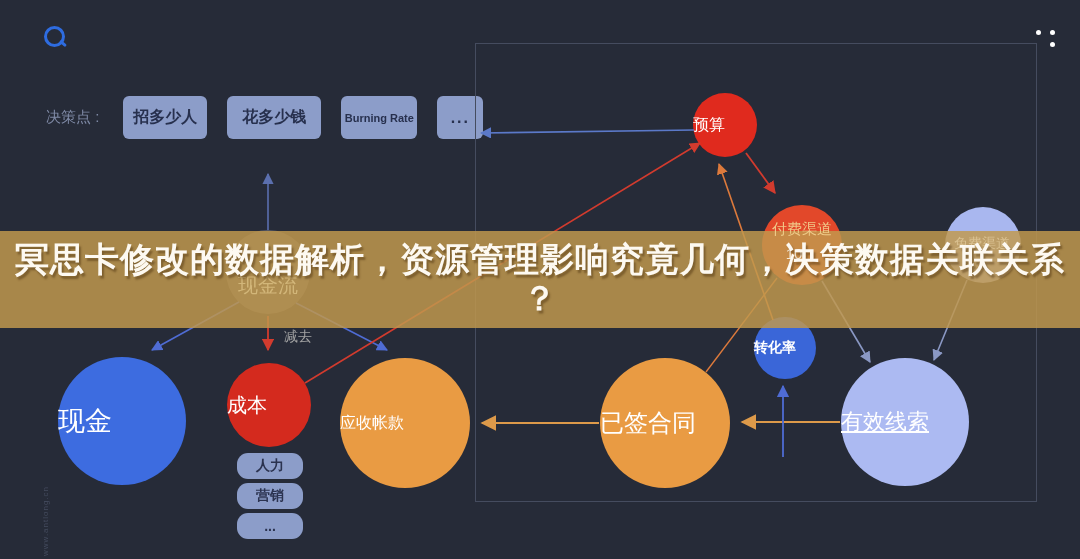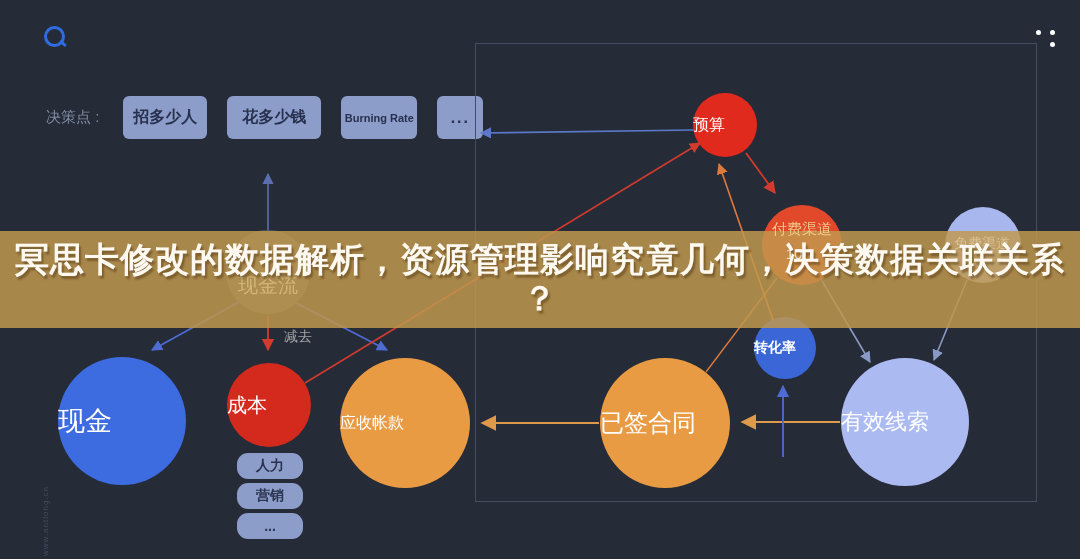--- a/index.html
+++ b/index.html
@@ -52,21 +52,21 @@
   }
   .n-budget{left:693px;top:93px;width:64px;height:64px;background:#e02a1e;font-size:16px;}
   .n-paid{left:762px;top:205px;width:80px;height:80px;background:#e2482a;}
   .n-free{left:945px;top:207px;width:76px;height:76px;background:#a9b7ef;}
   .n-cashflow{left:226px;top:230px;width:84px;height:84px;background:rgba(176,176,186,0.35);}
   .n-conversion{left:754px;top:317px;width:62px;height:62px;background:#3a66d8;font-size:14px;font-weight:600;}
   .n-cash{left:58px;top:357px;width:128px;height:128px;background:#3d6ce0;font-size:27px;}
   .n-cost{left:227px;top:363px;width:84px;height:84px;background:#d42a1e;font-size:20px;}
   .n-receivables{left:340px;top:358px;width:130px;height:130px;background:#e99b43;font-size:16px;}
   .n-signed{left:600px;top:358px;width:130px;height:130px;background:#e99b43;font-size:24px;}
-  .n-leads{left:841px;top:358px;width:128px;height:128px;background:#acbaf2;font-size:22px;}
+  .n-leads{left:841px;top:358px;width:128px;height:128px;background:#acbaf2;font-size:22px;text-decoration:underline;}
   
   .edges{position:absolute;left:0;top:0;z-index:6;}
   
   .banner{
     position:absolute;left:0;top:231px;width:1080px;height:97px;
     background:rgba(193,152,77,0.84);z-index:10;
   }
   .banner-text{
     position:absolute;left:0;top:240px;width:1080px;z-index:12;
     text-align:center;color:#fdf9f1;font-size:34px;font-weight:900;line-height:39px;

